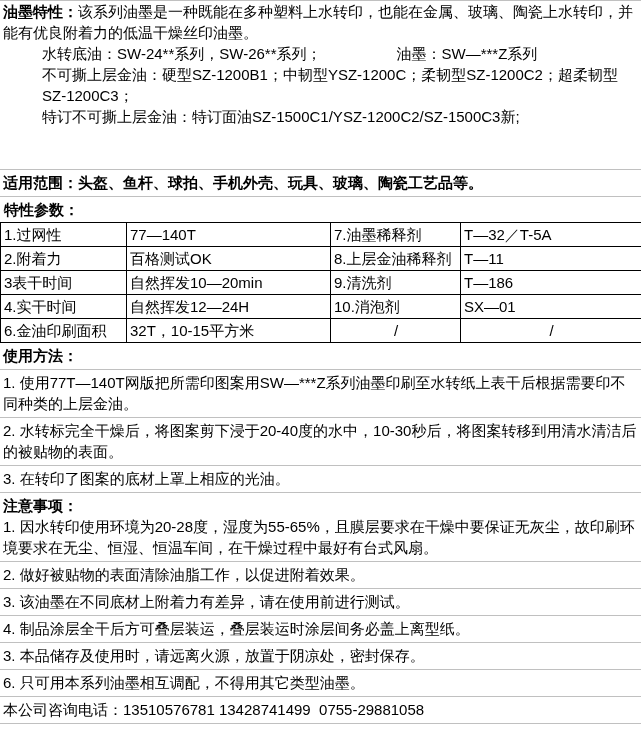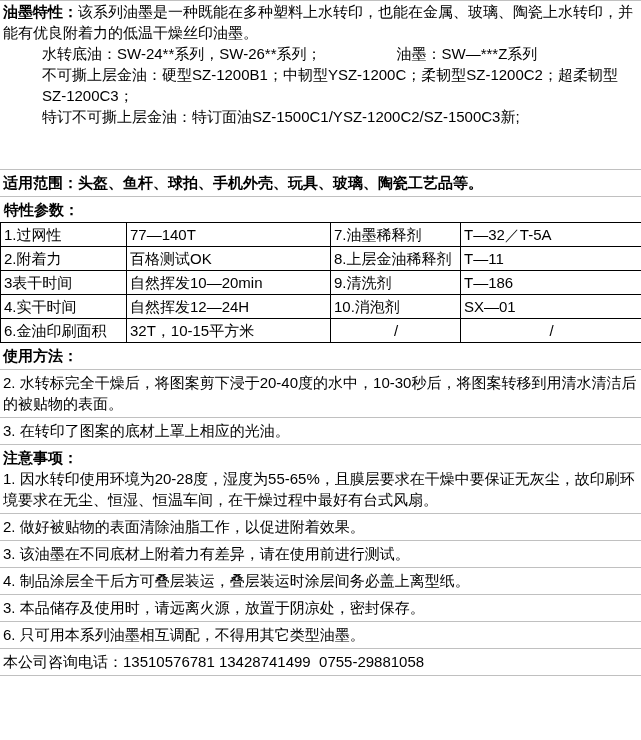--- a/index.html
+++ b/index.html
@@ -108,20 +108,21 @@
         <td class="center">/</td>
         <td class="center">/</td>
       </tr>
     </tbody>
   </table>
 
   <div class="sec" style="border-top:none">
     <b class="hd">使用方法：</b>
   </div>
 
+  <div class="sec two-line">1. 使用77T—140T网版把所需印图案用SW—***Z系列油墨印刷至水转纸上表干后根据需要印不同种类的上层金油。</div>
   <div class="sec two-line">2. 水转标完全干燥后，将图案剪下浸于20-40度的水中，10-30秒后，将图案转移到用清水清洁后的被贴物的表面。</div>
   <div class="sec">3. 在转印了图案的底材上罩上相应的光油。</div>
 
   <div class="sec">
     <div><b class="hd">注意事项：</b></div>
     <div>1. 因水转印使用环境为20-28度，湿度为55-65%，且膜层要求在干燥中要保证无灰尘，故印刷环境要求在无尘、恒湿、恒温车间，在干燥过程中最好有台式风扇。</div>
   </div>
 
   <div class="sec">2. 做好被贴物的表面清除油脂工作，以促进附着效果。</div>
   <div class="sec">3. 该油墨在不同底材上附着力有差异，请在使用前进行测试。</div>

